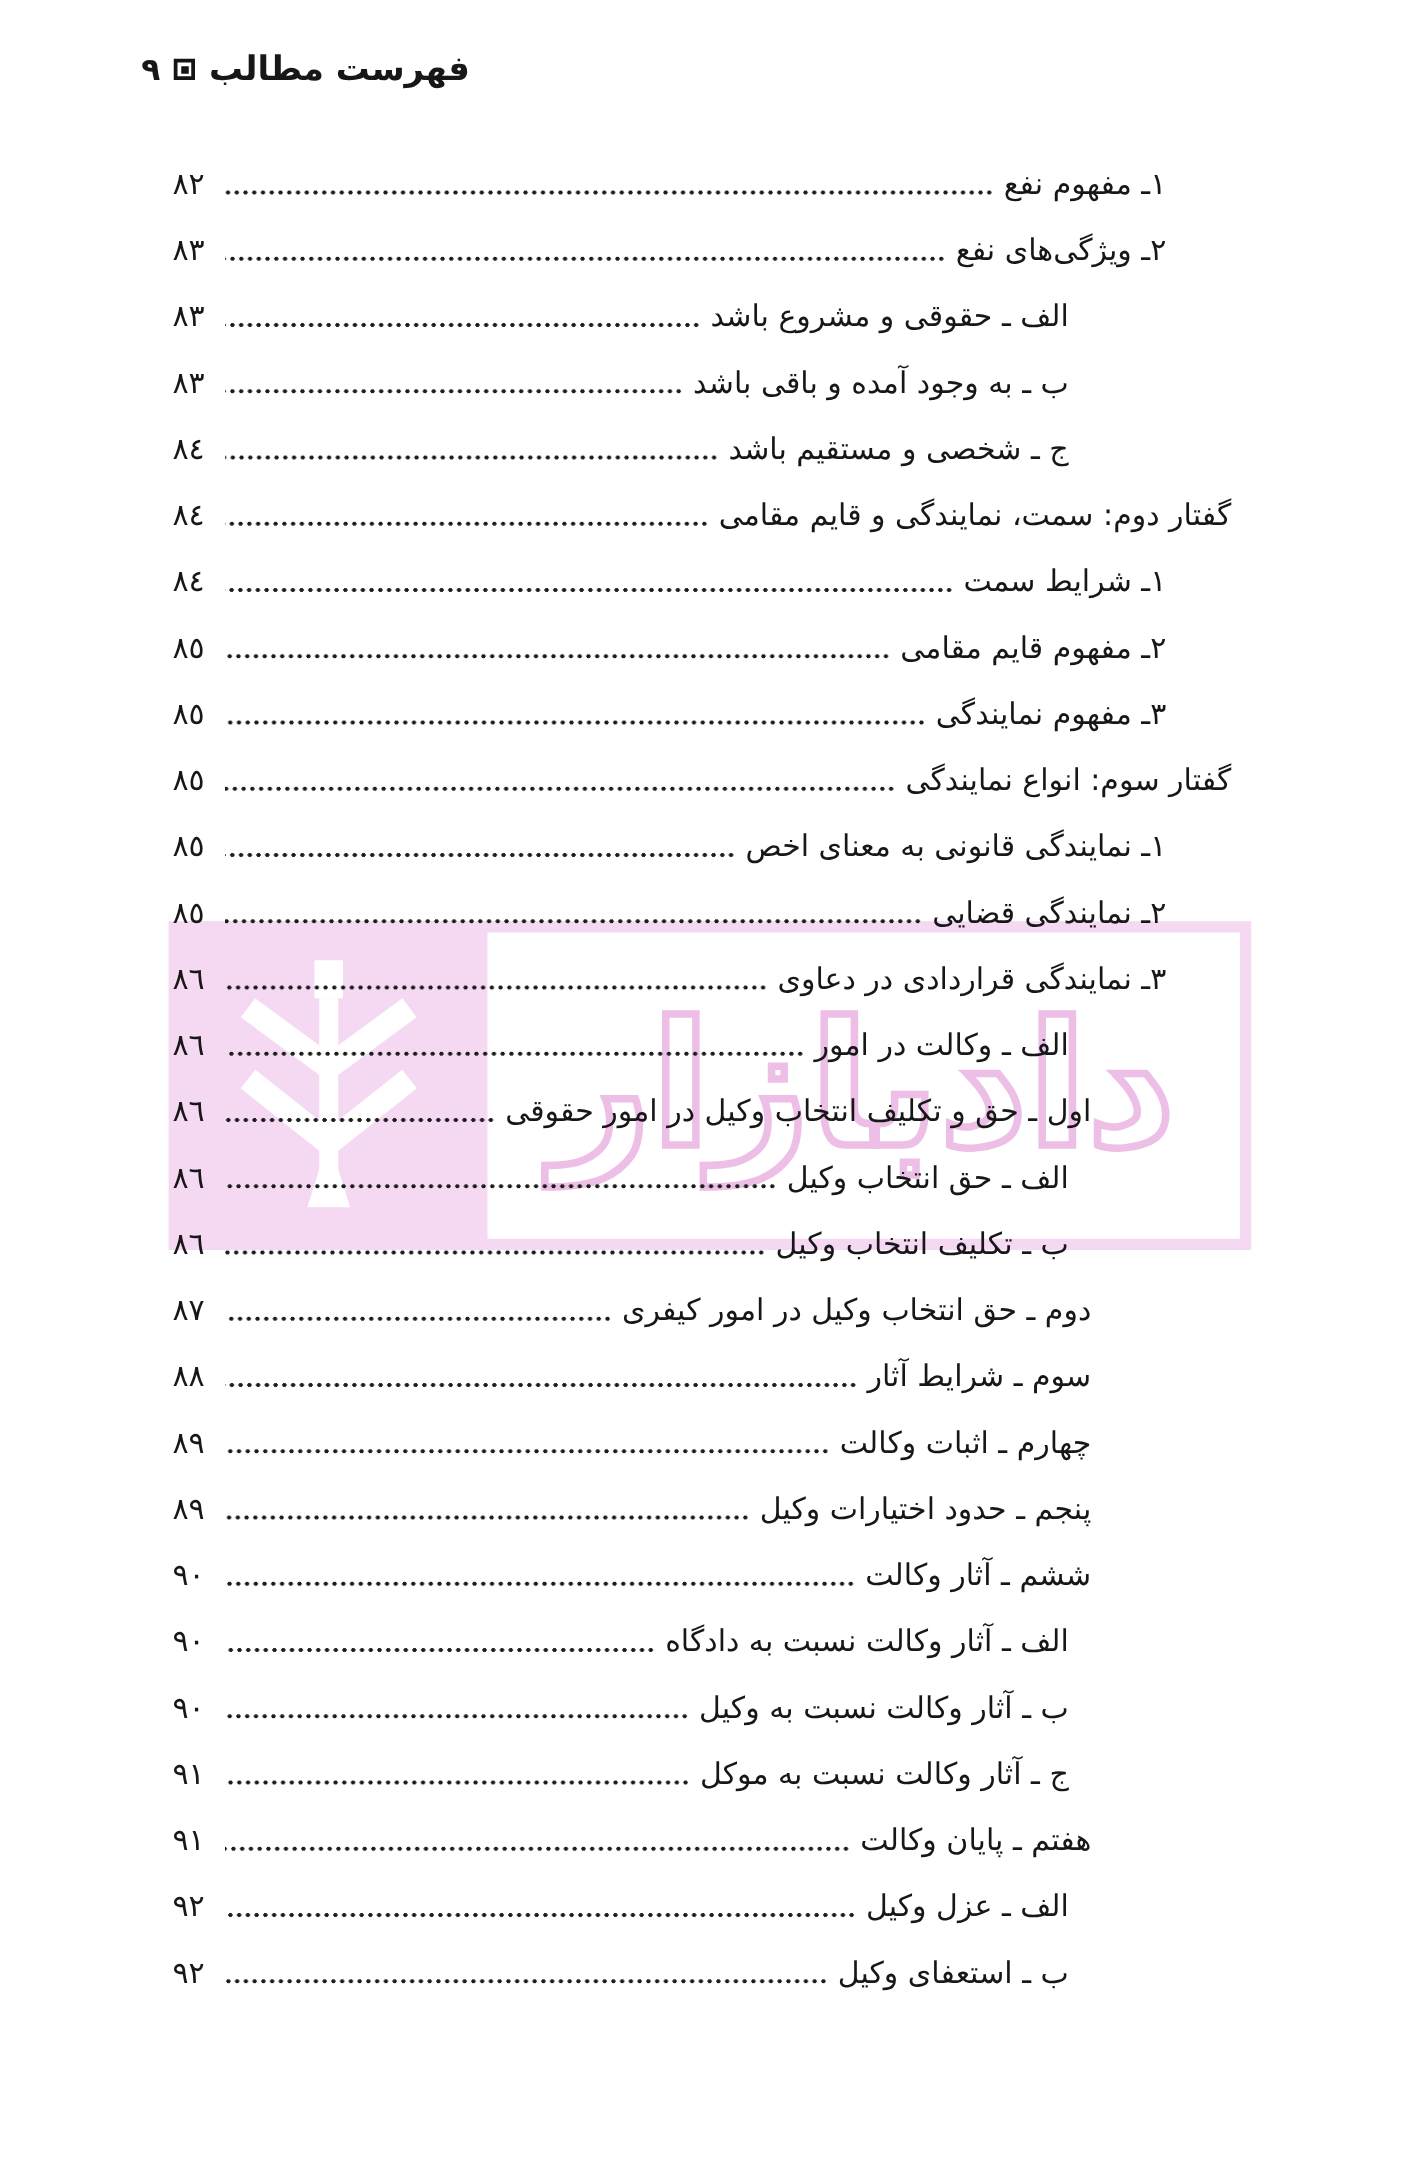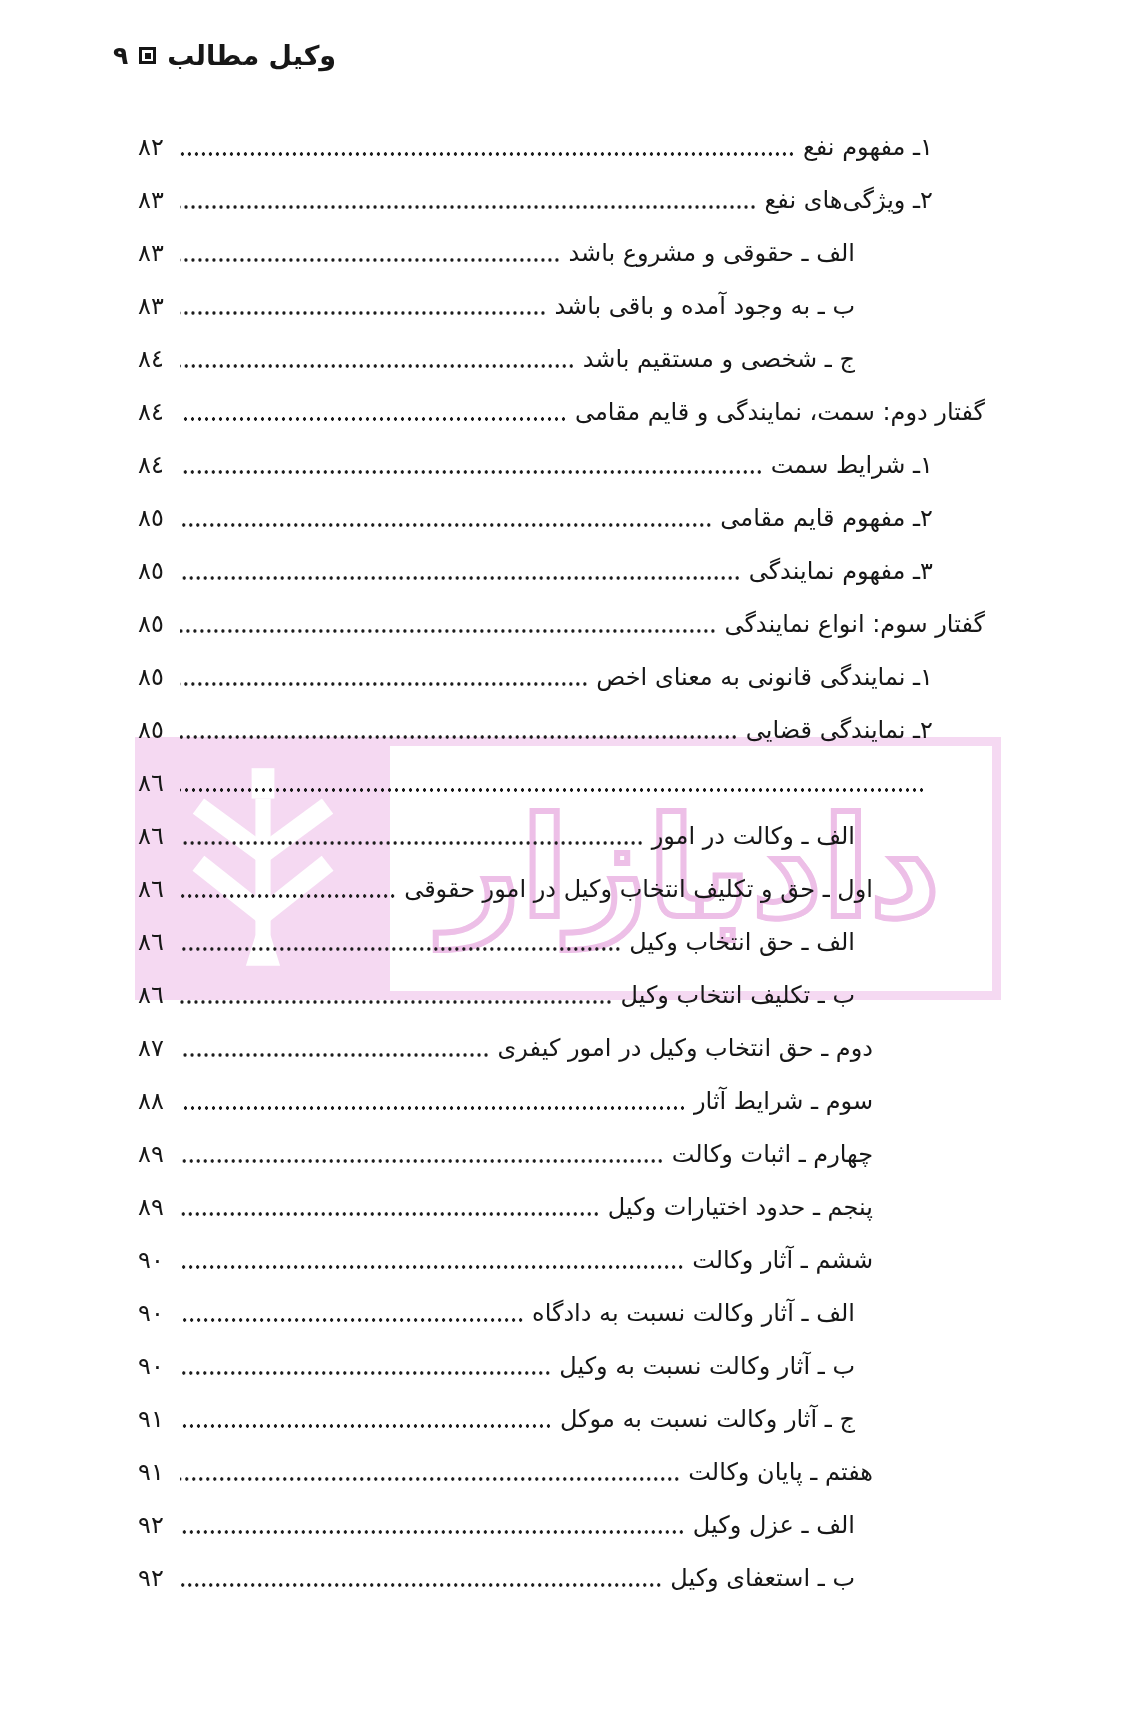--- a/index.html
+++ b/index.html
@@ -82,21 +82,21 @@
           <path d="M50 81 L16 54"></path>
           <path d="M50 81 L84 54"></path>
         </g>
       </svg>
     </span>
   </div>
   <div class="wm-text">دادبازار</div>
 </div>
 
 <div class="page-header">
-  <span class="page-title">وکیل مطالب</span>
+  <span class="page-title">فهرست مطالب</span>
   <span class="sq-icon">
       <span></span>
     </span>
   <span class="hdr-num">٩</span>
 </div>
 
 <div class="toc">
     <div class="toc-row lv-num">
     <span class="toc-label">١ـ مفهوم نفع</span>
     <span class="toc-dots"></span>
@@ -151,20 +151,21 @@
     <span class="toc-label">١ـ نمایندگی قانونی به معنای اخص</span>
     <span class="toc-dots"></span>
     <span class="toc-num">٨٥</span>
   </div>
     <div class="toc-row lv-num">
     <span class="toc-label">٢ـ نمایندگی قضایی</span>
     <span class="toc-dots"></span>
     <span class="toc-num">٨٥</span>
   </div>
     <div class="toc-row lv-num">
+    <span class="toc-label">٣ـ نمایندگی قراردادی در دعاوی</span>
     <span class="toc-dots"></span>
     <span class="toc-num">٨٦</span>
   </div>
     <div class="toc-row lv-sub">
     <span class="toc-label">الف ـ وکالت در امور</span>
     <span class="toc-dots"></span>
     <span class="toc-num">٨٦</span>
   </div>
     <div class="toc-row lv-ord">
     <span class="toc-label">اول ـ حق و تکلیف انتخاب وکیل در امور حقوقی</span>

